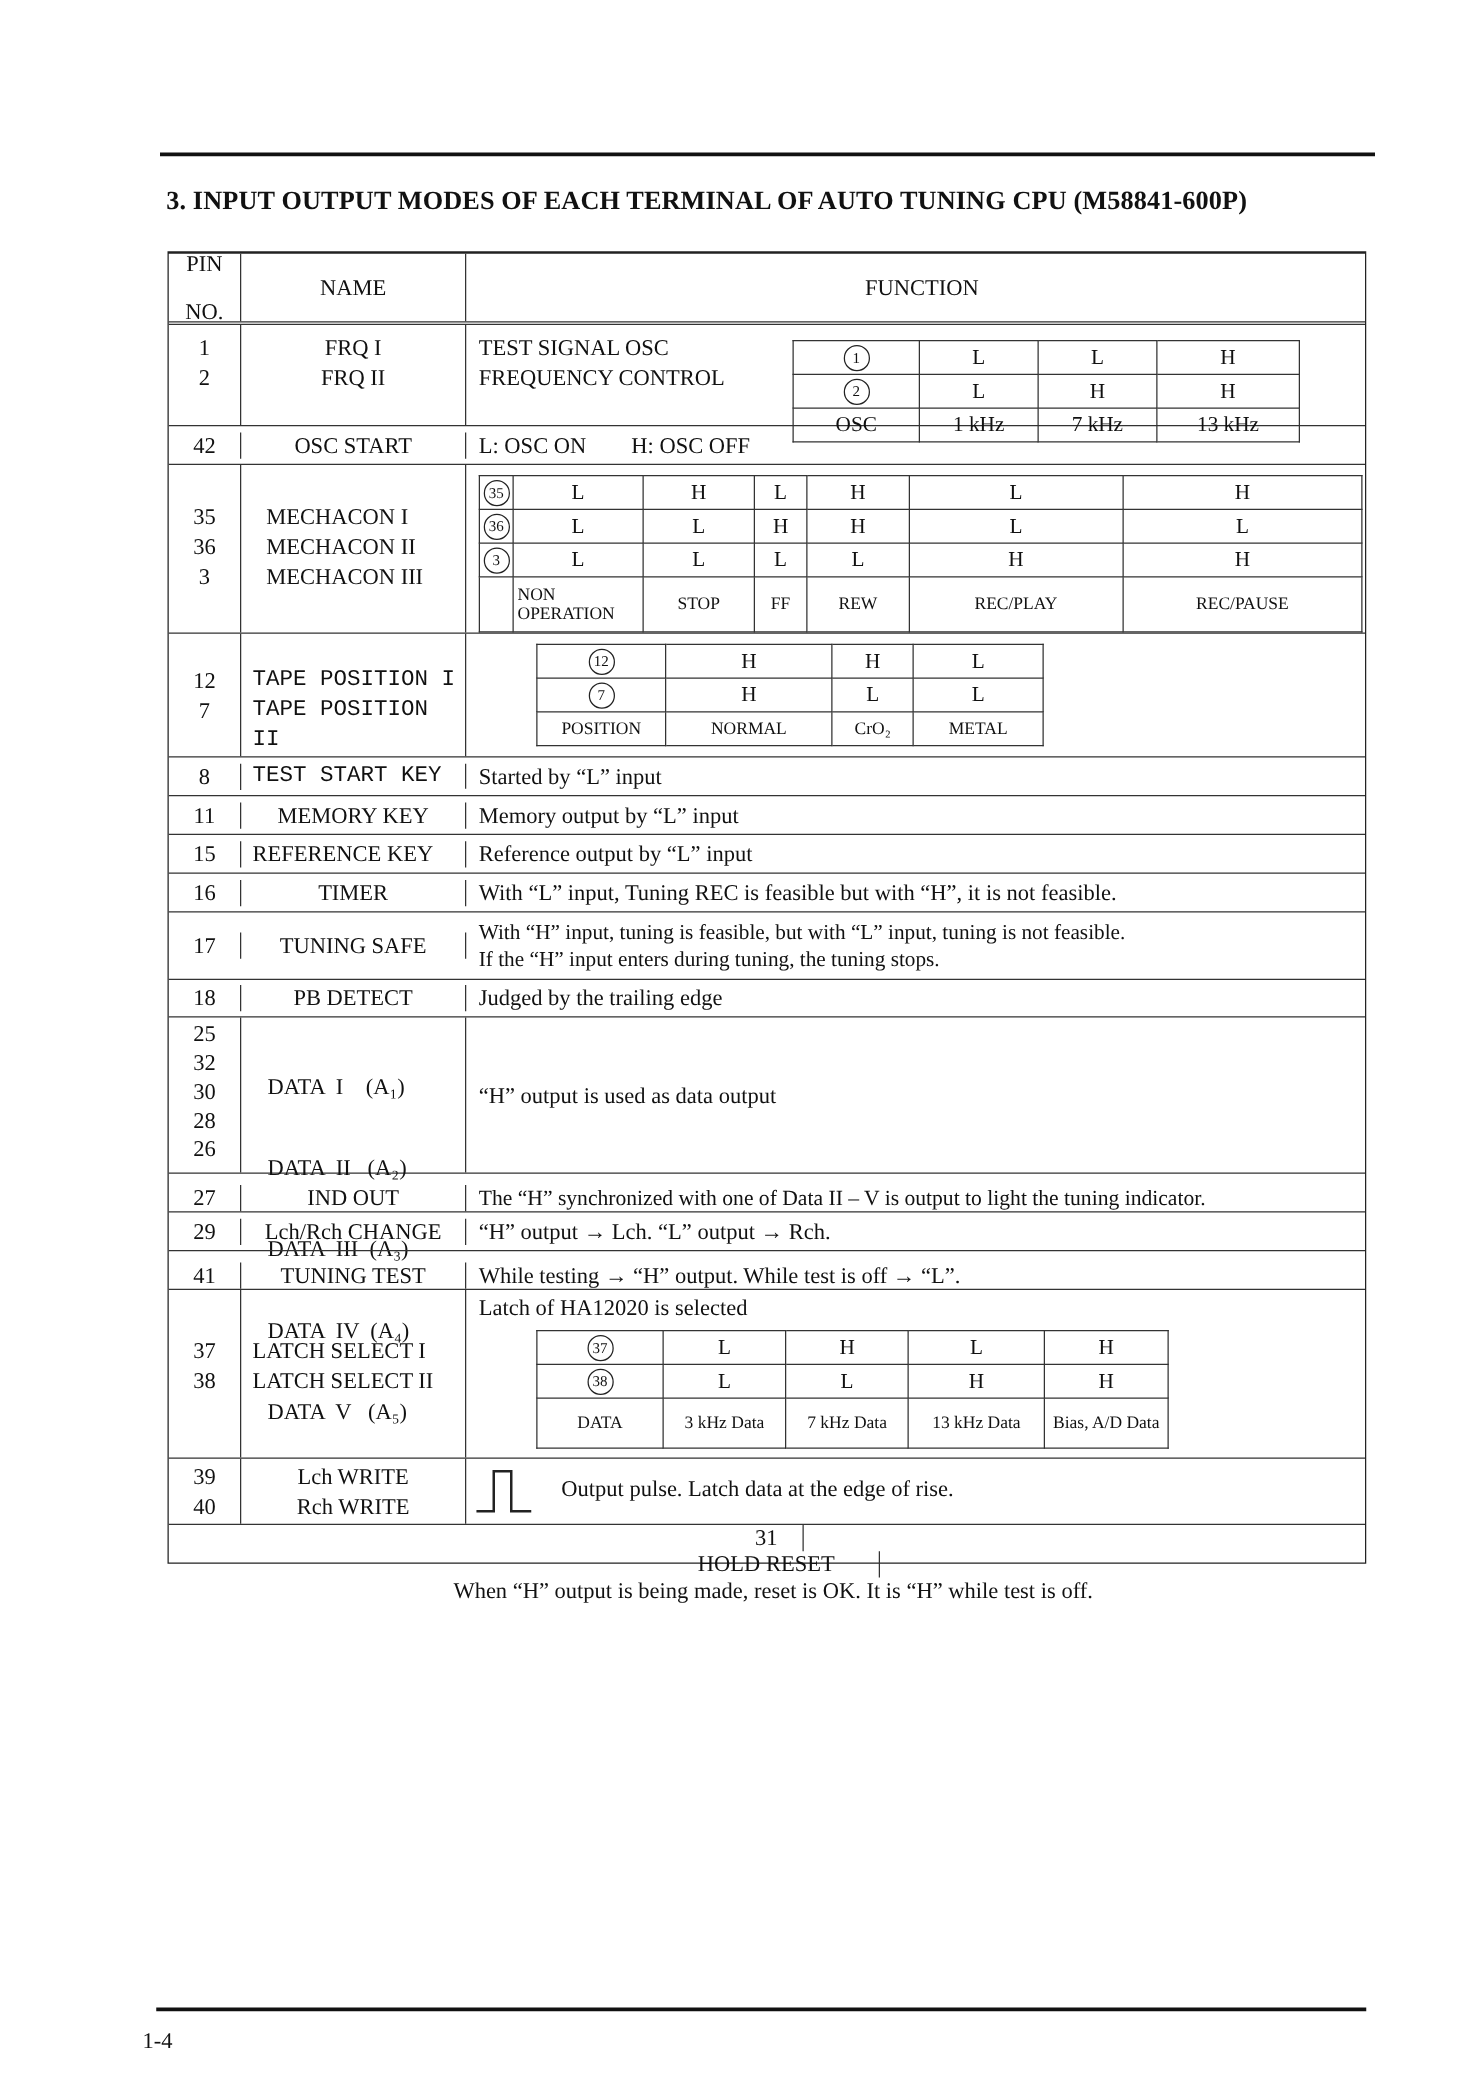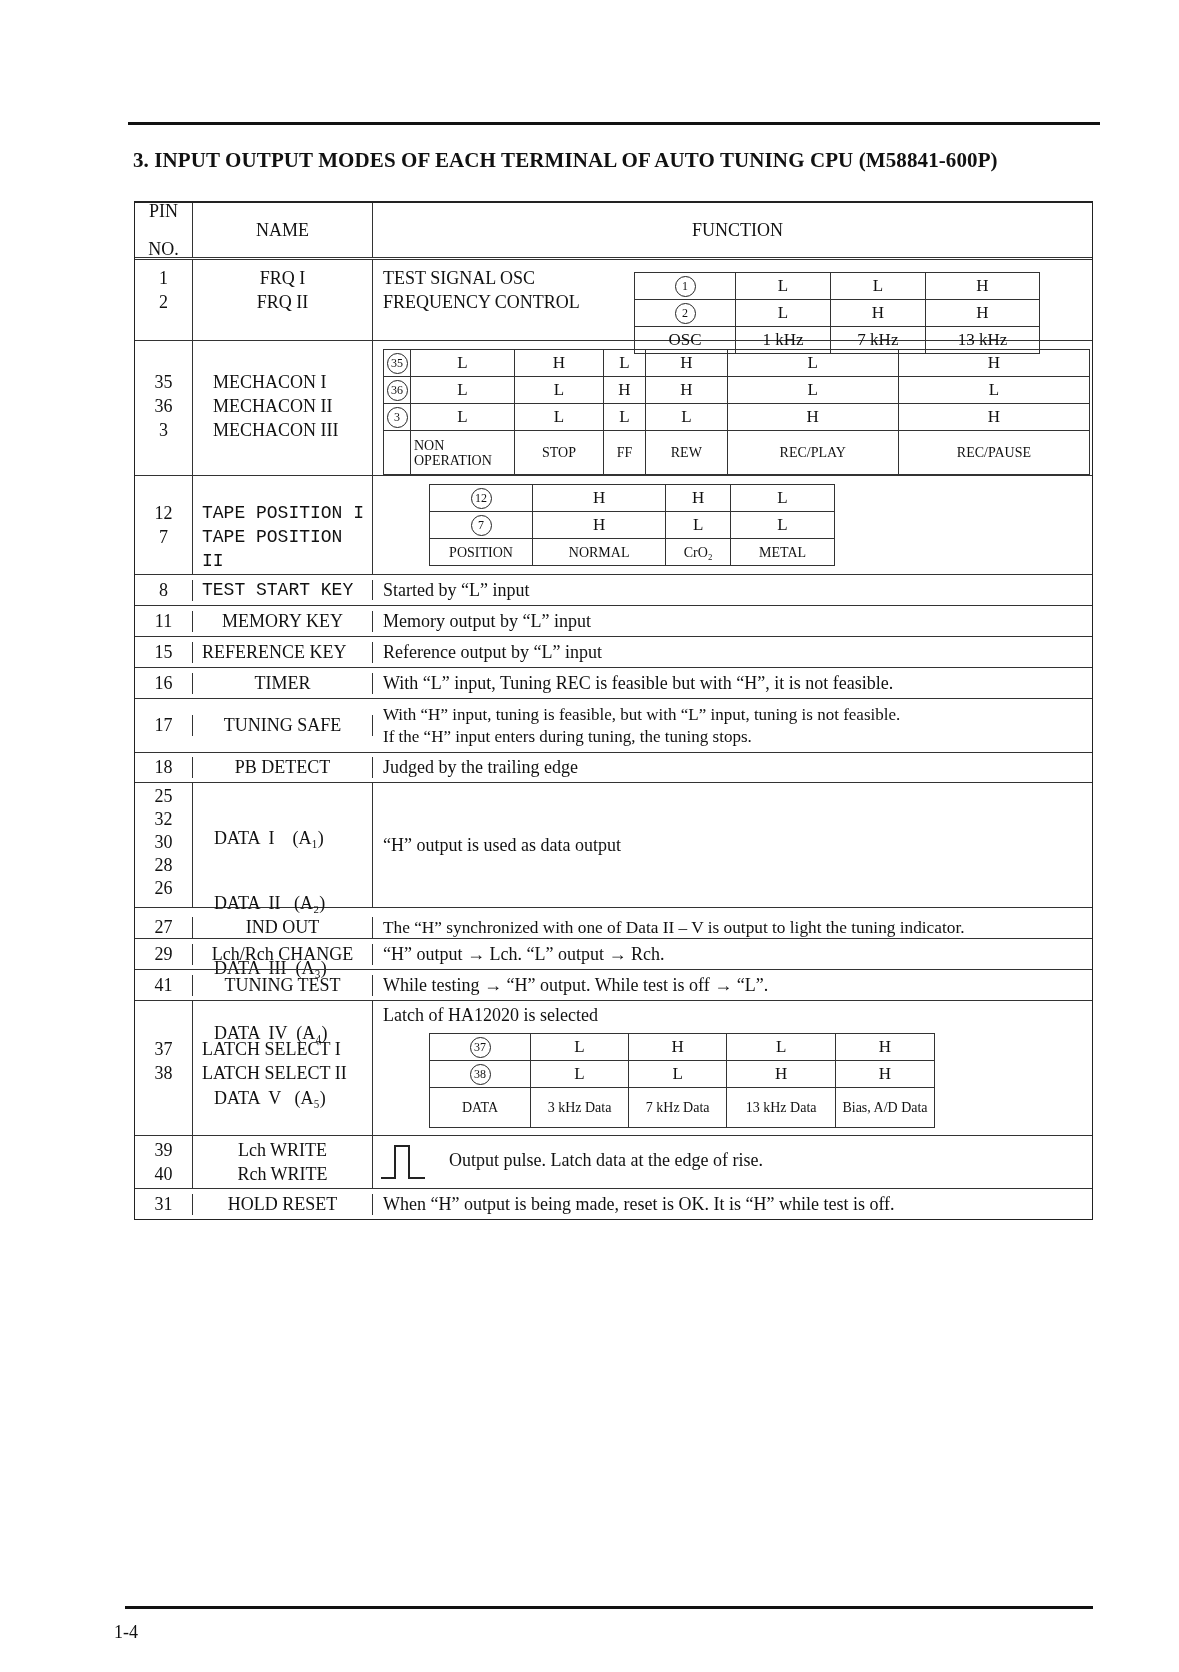--- a/index.html
+++ b/index.html
@@ -72,20 +72,27 @@
               <td>OSC</td>
               <td>1 kHz</td>
               <td>7 kHz</td>
               <td>13 kHz</td>
             </tr>
       </tbody>
         </table>
     </div>
   </div>
 
+  <div class="row" style="height:30px; align-items:center;">
+    <div class="c-pin">42</div>
+    <div class="c-name center">OSC START</div>
+    <div class="c-fn">
+      <span>L: OSC ON</span><span style="display:inline-block;width:36px"></span><span>H: OSC OFF</span>
+    </div>
+  </div>
 
   <div class="row" style="height:134px;">
     <div class="c-pin lines" style="padding-top:29px;">
       <div>35</div>
       <div>36</div>
       <div>3</div>
     </div>
     <div class="c-name lines" style="padding-top:29px; padding-left:20px;">
       <div>MECHACON  I</div>
       <div>MECHACON  II</div>
@@ -229,21 +236,21 @@
   <div class="row" style="height:30px; align-items:flex-end;">
     <div class="c-pin">27</div>
     <div class="c-name center">IND OUT</div>
     <div class="c-fn" style="font-size:17.3px;">The “H” synchronized with one of Data II – V is output to light the tuning indicator.</div>
   </div>
   <div class="row" style="height:30px; align-items:center;">
     <div class="c-pin">29</div>
     <div class="c-name center">Lch/Rch CHANGE</div>
     <div class="c-fn">“H” output → Lch.  “L” output → Rch.</div>
   </div>
-  <div class="row" style="height:30px; align-items:center;">
+  <div class="row" style="height:30px; align-items:flex-end;">
     <div class="c-pin">41</div>
     <div class="c-name center">TUNING TEST</div>
     <div class="c-fn">While testing → “H” output.  While test is off → “L”.</div>
   </div>
 
   <div class="row" style="height:134px;">
     <div class="c-pin lines" style="padding-top:36px;">
       <div>37</div>
       <div>38</div>
     </div>
@@ -291,21 +298,21 @@
       <div>Rch WRITE</div>
     </div>
     <div class="c-fn">
       <svg width="50" height="44" style="left:8px; top:4px;">
         <polyline points="0,38 14,38 14,6 28,6 28,38 44,38" fill="none" stroke="#222" stroke-width="2"></polyline>
       </svg>
       <span style="position:absolute; left:76px; top:14px;">Output pulse.  Latch data at the edge of rise.</span>
     </div>
   </div>
 
-  <div class="row" style="height:30px; align-items:center;">
+  <div class="row" style="height:30px; align-items:center;flex-direction:column;">
     <div class="c-pin">31</div>
     <div class="c-name center">HOLD RESET</div>
     <div class="c-fn">When “H” output is being made, reset is OK.  It is “H” while test is off.</div>
   </div>
 </div>
 
 <div class="footrule"></div>
 <div class="pageno">1-4</div>
 
 </body></html>

